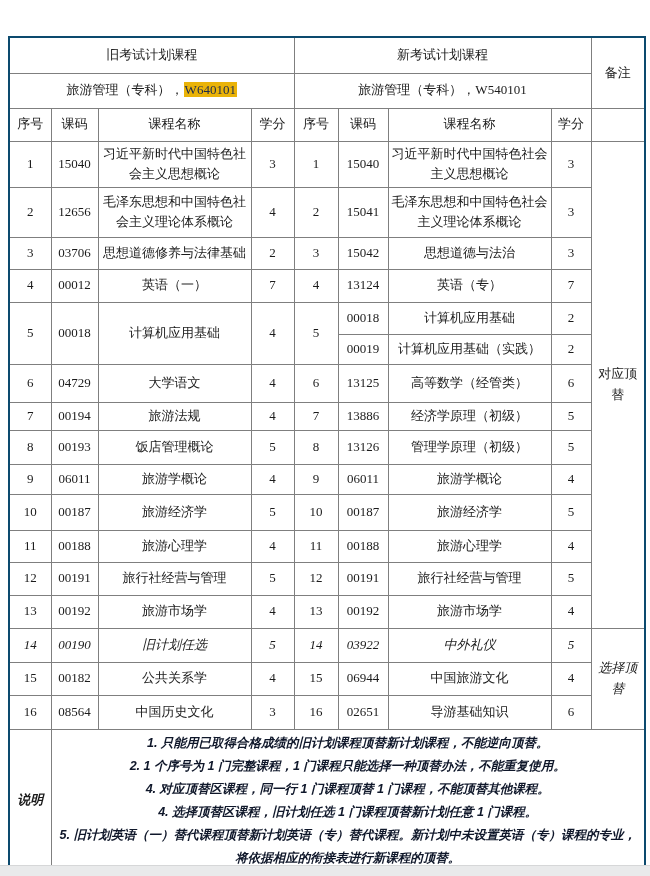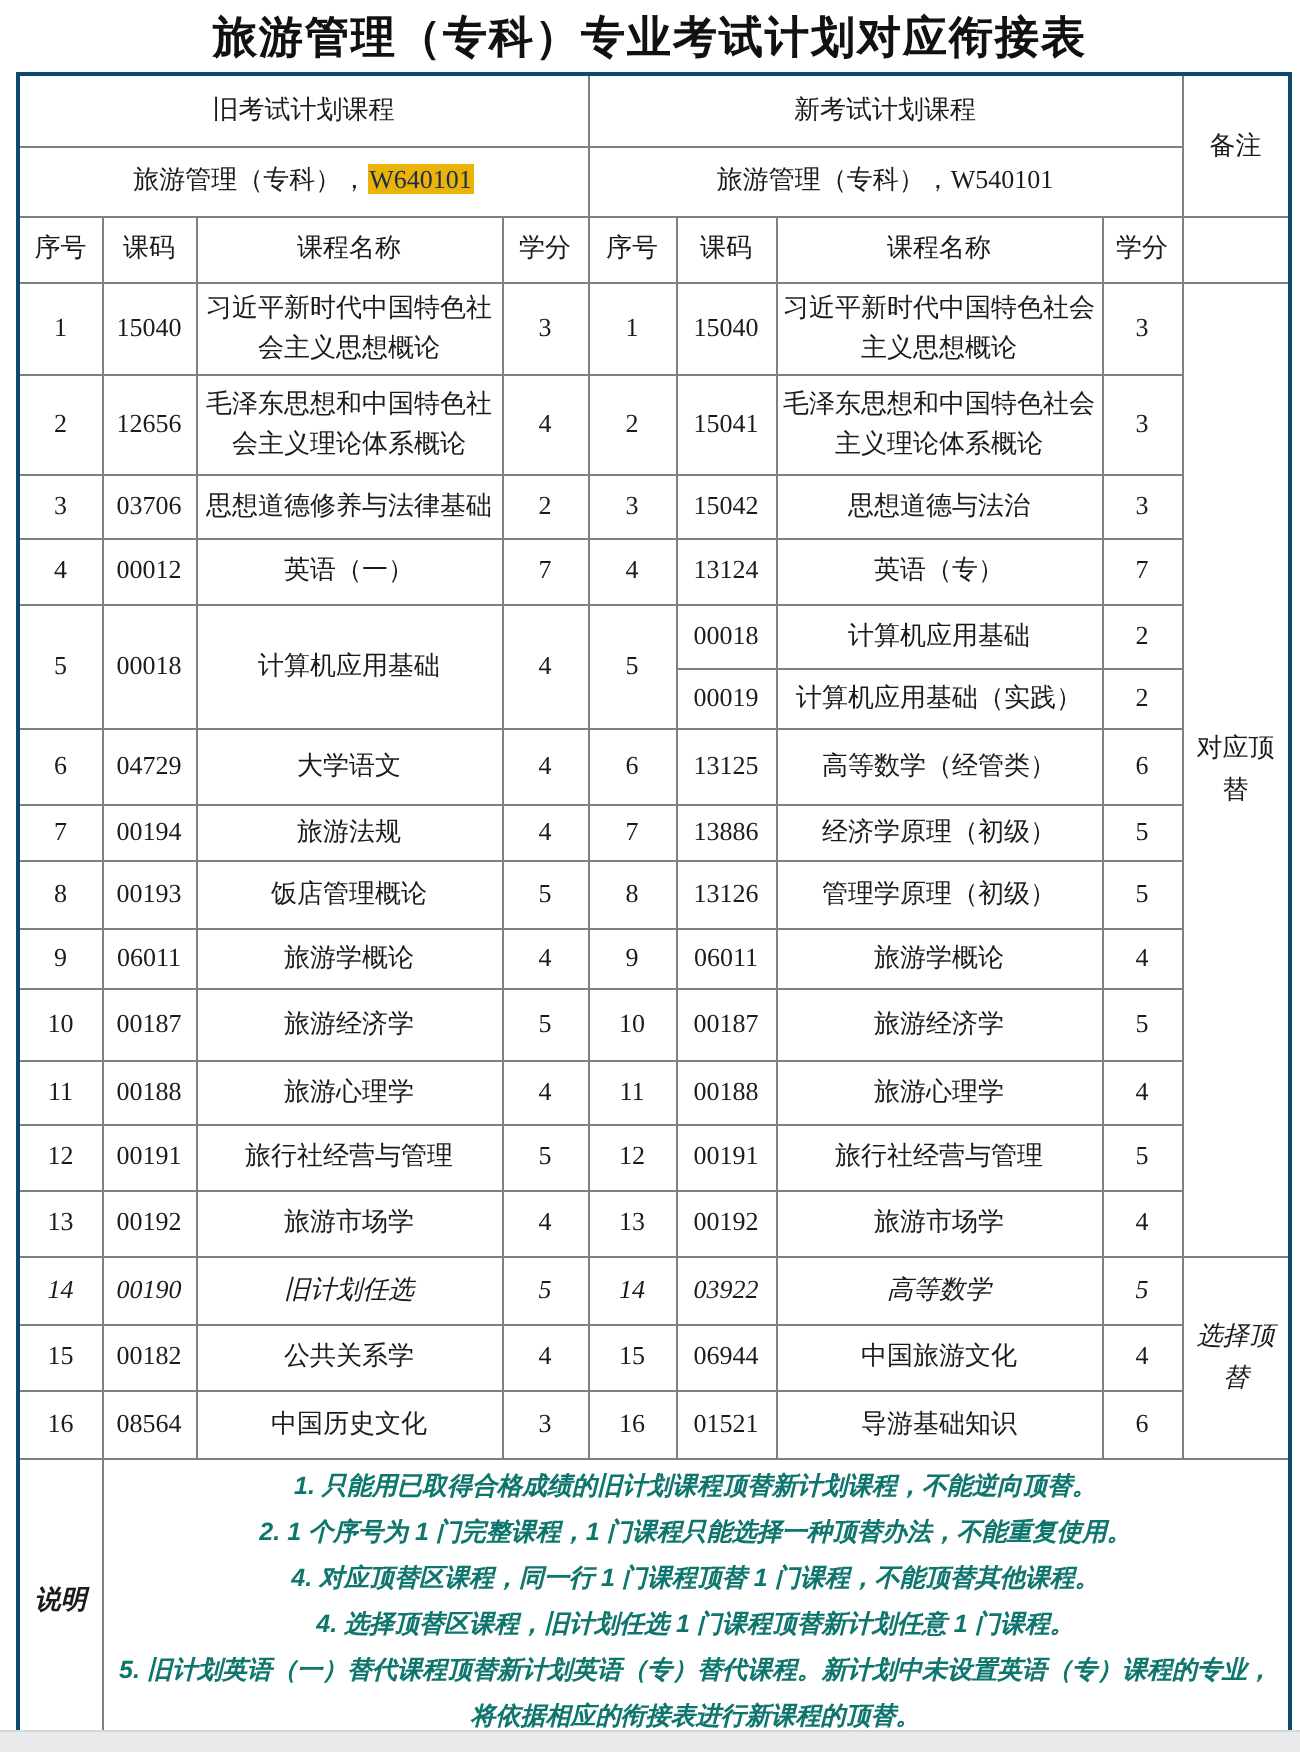--- a/index.html
+++ b/index.html
@@ -53,36 +53,35 @@
   td.notes-cell {
     text-align: left;
     vertical-align: middle;
     padding: 6px 6px 6px 7px;
   }
   .note-line {
     font-family: "Liberation Sans", "DejaVu Sans", sans-serif;
     font-weight: bold;
     font-size: 12.5px;
     line-height: 23px;
-    color: #0f766e;
+    color: #0f172a;
   }
   .hl { background: #eab308; color: #1d2b4d; padding: 0 1px; }
   .bottom-bar {
     position: absolute; left: 0; bottom: 0;
     width: 650px; height: 10px;
     background: #e9eaeb;
     border-top: 1px solid #d6d7d8;
   }
 </style>
 </head>
 <body>
 
 <div class="page">
 
-  <div class="title">旅游管理（专科）专业考试计划对应衔接表</div>
 
   <div class="tbl-wrap">
     <table class="main">
       <colgroup>
         <col style="width:42px">
           <col style="width:47px">
           <col style="width:153px">
           <col style="width:43px">
         <col style="width:44px">
           <col style="width:50px">
@@ -264,21 +263,21 @@
         <td>4</td>
       </tr>
 
       <tr style="height:34px">
         <td class="tb">14</td>
         <td class="tb">00190</td>
         <td class="tb name">旧计划任选</td>
         <td class="tb">5</td>
         <td class="tb">14</td>
         <td class="tb">03922</td>
-        <td class="tb name">高等数学</td>
+        <td class="tb name">中外礼仪</td>
         <td class="tb">5</td>
         <td rowspan="3" class="tb remark-v">选择顶替</td>
       </tr>
 
       <tr style="height:33px">
         <td>15</td>
         <td>00182</td>
         <td class="name">公共关系学</td>
         <td>4</td>
         <td>15</td>
@@ -286,21 +285,21 @@
         <td class="name">中国旅游文化</td>
         <td>4</td>
       </tr>
 
       <tr style="height:34px">
         <td>16</td>
         <td>08564</td>
         <td class="name">中国历史文化</td>
         <td>3</td>
         <td>16</td>
-        <td>01521</td>
+        <td>02651</td>
         <td class="name">导游基础知识</td>
         <td>6</td>
       </tr>
 
       <tr style="height:133px">
         <td class="tb notes-label">说明</td>
         <td colspan="8" class="tb notes-cell">
           <div class="note-line">1. 只能用已取得合格成绩的旧计划课程顶替新计划课程，不能逆向顶替。</div>
           <div class="note-line">2. 1 个序号为 1 门完整课程，1 门课程只能选择一种顶替办法，不能重复使用。</div>
           <div class="note-line">4. 对应顶替区课程，同一行 1 门课程顶替 1 门课程，不能顶替其他课程。</div>

